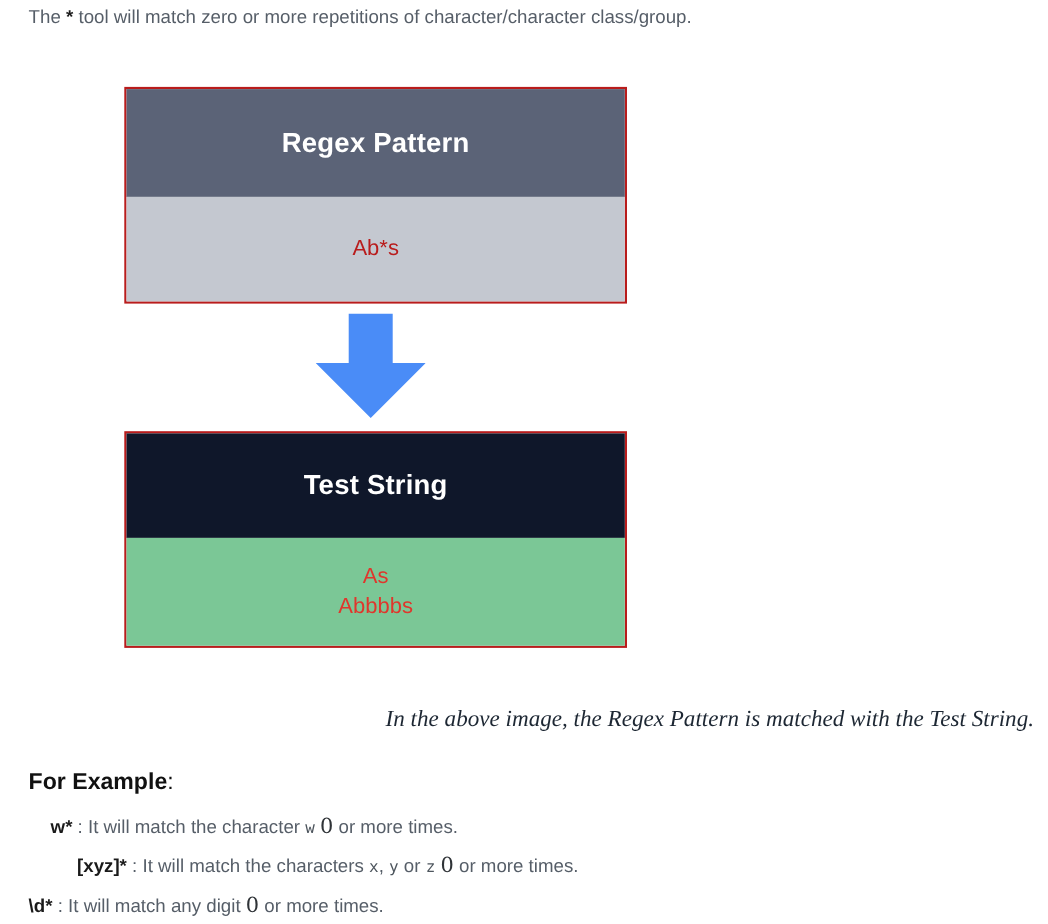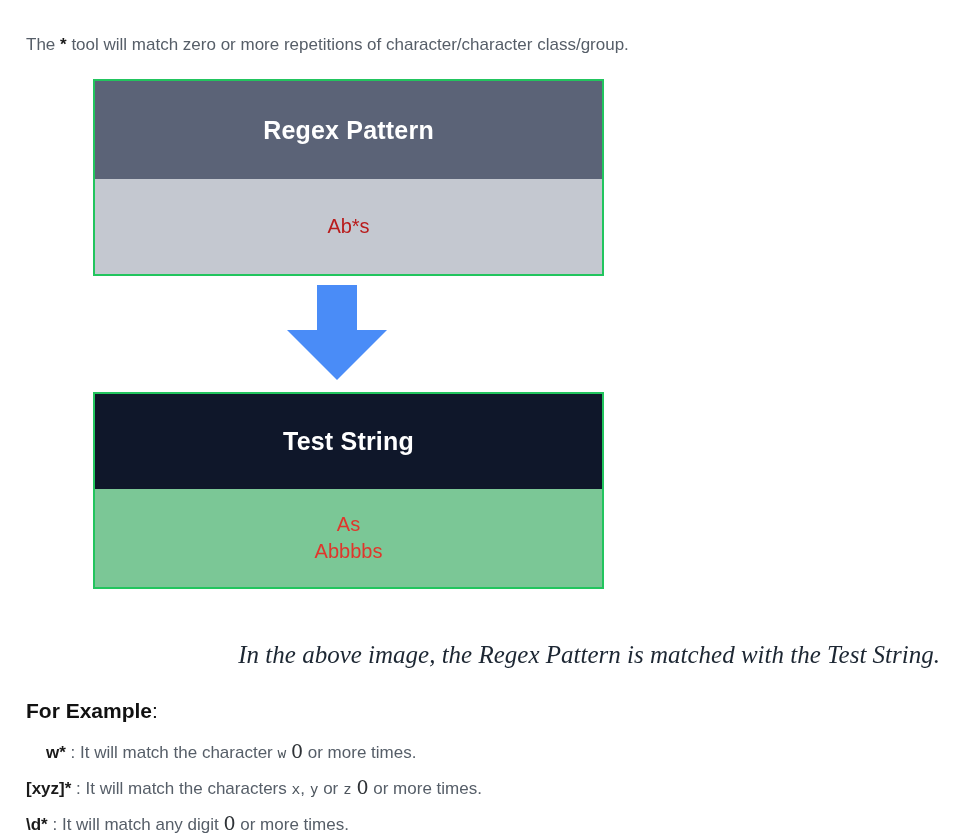--- a/index.html
+++ b/index.html
@@ -10,27 +10,26 @@
     background:#ffffff;
     font-family:"Liberation Sans", sans-serif;
     overflow:hidden;
   }
 
   
   .intro {
     position:absolute; top:4px; left:26px;
     font-size:17px; line-height:24px;
     color:#565e68;
-    margin-top:29px;
   }
   .intro b { color:#1b1b1b; font-weight:700; }
 
   
   .diagram { position:absolute; top:79px; left:93px; width:489px; height:507px; }
-  .dbox { width:511px; border:2px solid #22c55e; }
+  .dbox { width:457px; border:2px solid #b91c1c;margin-left:20px; }
   .box-pattern { position:absolute; top:0; left:0; }
   .box-test    { position:absolute; top:313px; left:0; }
   .dbox .hdr {
     display:flex; align-items:center; justify-content:center;
     font-weight:700; font-size:25px; color:#ffffff;
     letter-spacing:0.2px;
   }
   .box-pattern .hdr { height:98px; background:#5b6377; }
   .box-pattern .bdy {
     height:95px; background:#c4c8d0;
@@ -43,34 +42,34 @@
     display:flex; flex-direction:column; align-items:center; justify-content:center;
     font-size:20px; line-height:27px; color:#e0362c;
   }
   .arrow { position:absolute; top:206px; left:194px; width:100px; height:96px; }
 
   
   .caption {
     position:absolute; top:641px; left:0; width:953px;
     text-align:right; padding-right:13px;
     font-family:"Liberation Serif", serif;
-    font-style:italic; font-size:25px; color:#1d2733;
+    font-style:italic; font-size:21px; color:#1d2733;
   }
 
   
   .for-example {
     position:absolute; top:699px; left:26px;
     font-size:21px; color:#111111;
   }
   .for-example b { font-weight:700; }
   .example {
     position:absolute; left:26px;
     font-size:17px; color:#565e68; white-space:nowrap;
   }
-  .ex1 { top:740px;margin-left:20px; } .ex2 { top:776px; } .ex3 { top:812px; }
+  .ex1 { top:740px;margin-left:20px; } .ex2 { top:776px;margin-left:44px; } .ex3 { top:812px; }
   .example b { color:#1a1a1a; font-weight:700; }
   .example .mono {
     font-family:"DejaVu Sans Mono", monospace;
     font-size:14.5px; color:#4e565e;
   }
   .example .zero {
     font-family:"DejaVu Serif", serif;
     font-size:19px; color:#2f3337;
   }
 </style>

